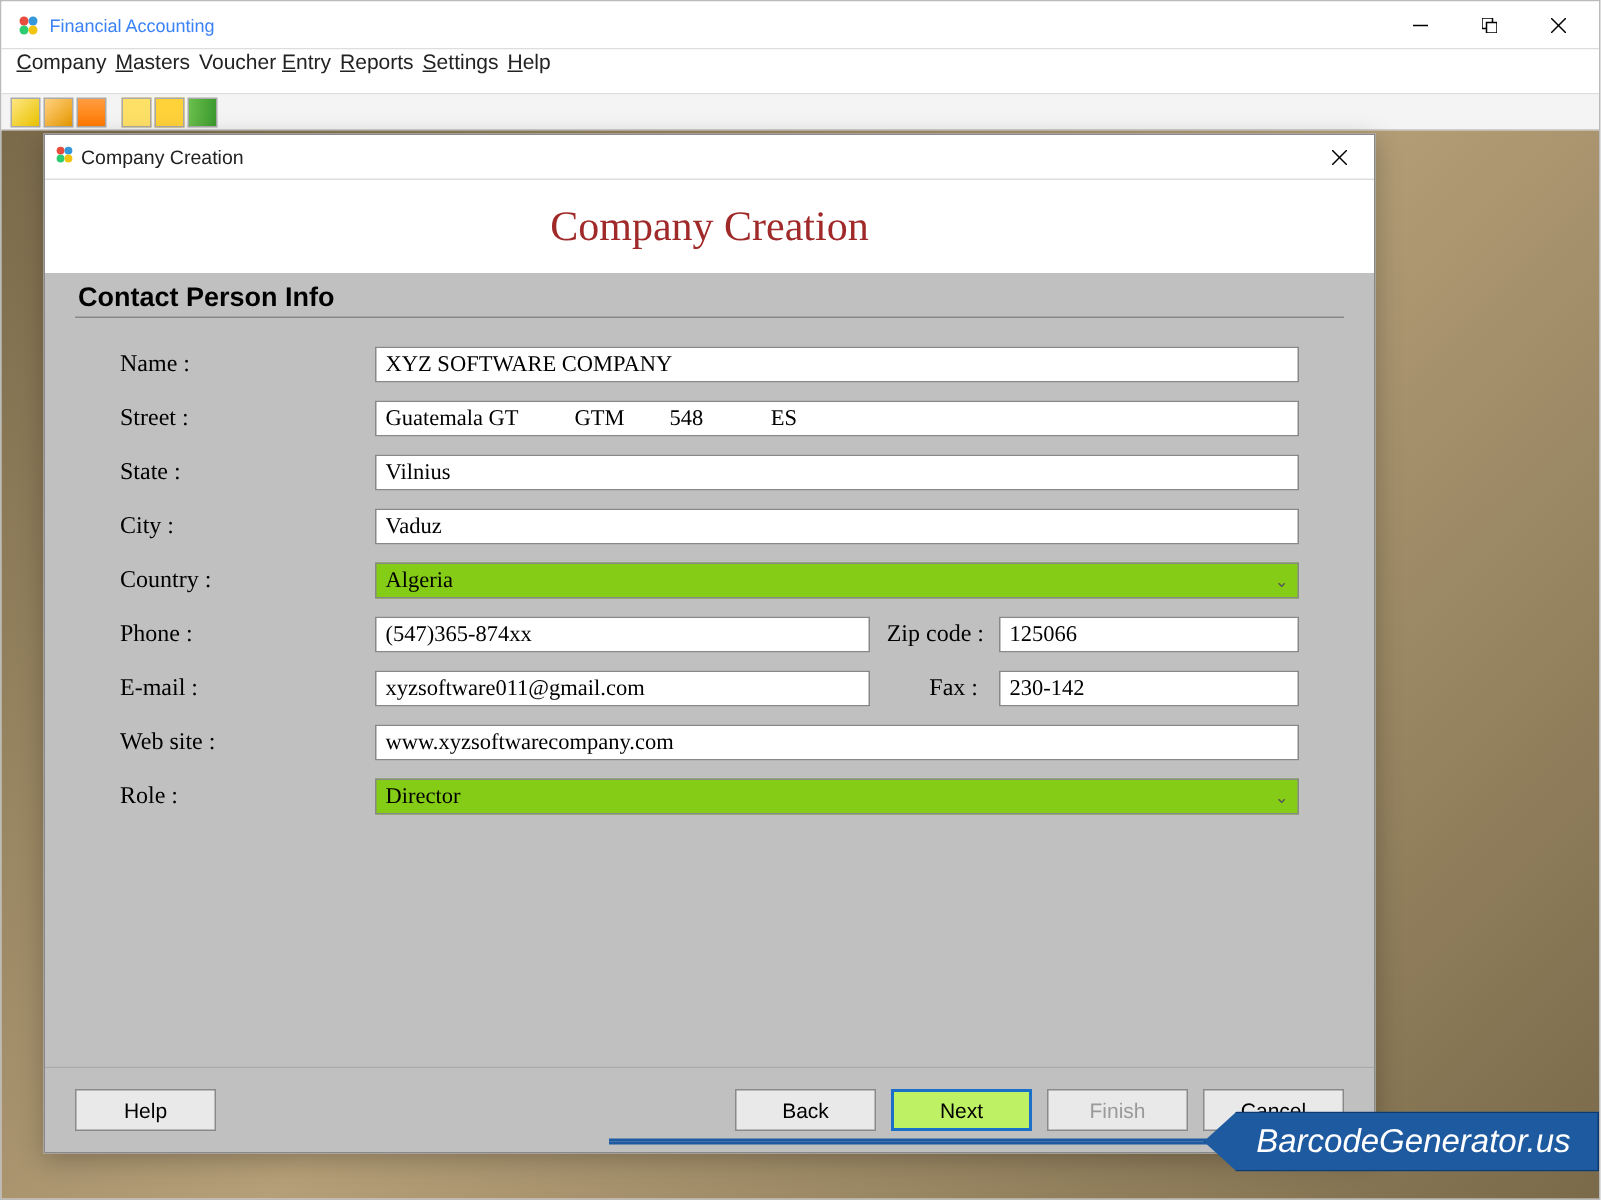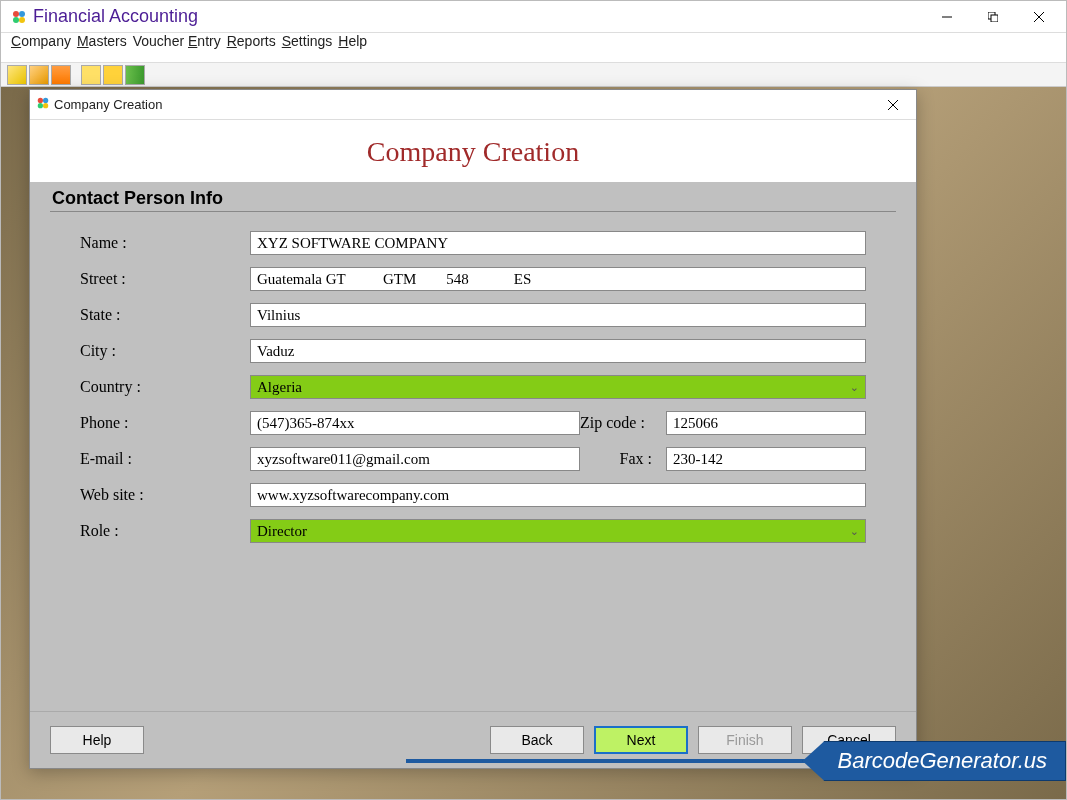--- a/index.html
+++ b/index.html
@@ -22,21 +22,21 @@
 }
 .titlebar {
   height: 32px;
   background: #fff;
   display: flex;
   align-items: center;
   padding: 0 4px;
   border-bottom: 1px solid #ddd;
 }
 .titlebar-icon { width: 16px; height: 16px; margin: 0 6px; }
-.titlebar-title { flex: 1; font-size: 18px; color: #4c1d95; }
+.titlebar-title { flex: 1; font-size: 12px; color: #3b82f6; }
 .titlebar-controls { display: flex; }
 .win-btn { width: 46px; height: 30px; display: flex; align-items: center; justify-content: center; cursor: pointer; }
 .win-btn svg { width: 10px; height: 10px; }
 
 .menubar {
   height: 30px;
   display: flex;
   align-items: flex-start;
   padding: 0 10px;
   gap: 6px;
@@ -304,21 +304,21 @@
             <div class="fld-label">Country :</div>
             <div class="fld-select">
               <span>Algeria</span>
               <span class="chev">⌄</span>
             </div>
           </div>
 
           <div class="form-row">
             <div class="fld-label">Phone :</div>
             <input class="fld-input" style="flex: 0 0 330px;" value="(547)365-874xx">
-            <div class="fld-label2" style="flex:1;text-align:left;padding-right:10px">Zip code :</div>
+            <div class="fld-label2" style="flex:1;text-align:right;padding-right:10px">Zip code :</div>
             <input class="fld-input fld-input-small" style="flex: 0 0 200px;" value="125066">
           </div>
 
           <div class="form-row">
             <div class="fld-label">E-mail :</div>
             <input class="fld-input" style="flex: 0 0 330px;" value="xyzsoftware011@gmail.com">
             <div class="fld-label2" style="flex:1;text-align:right;padding-right:14px">Fax :</div>
             <input class="fld-input fld-input-small" style="flex: 0 0 200px;" value="230-142">
           </div>
 

